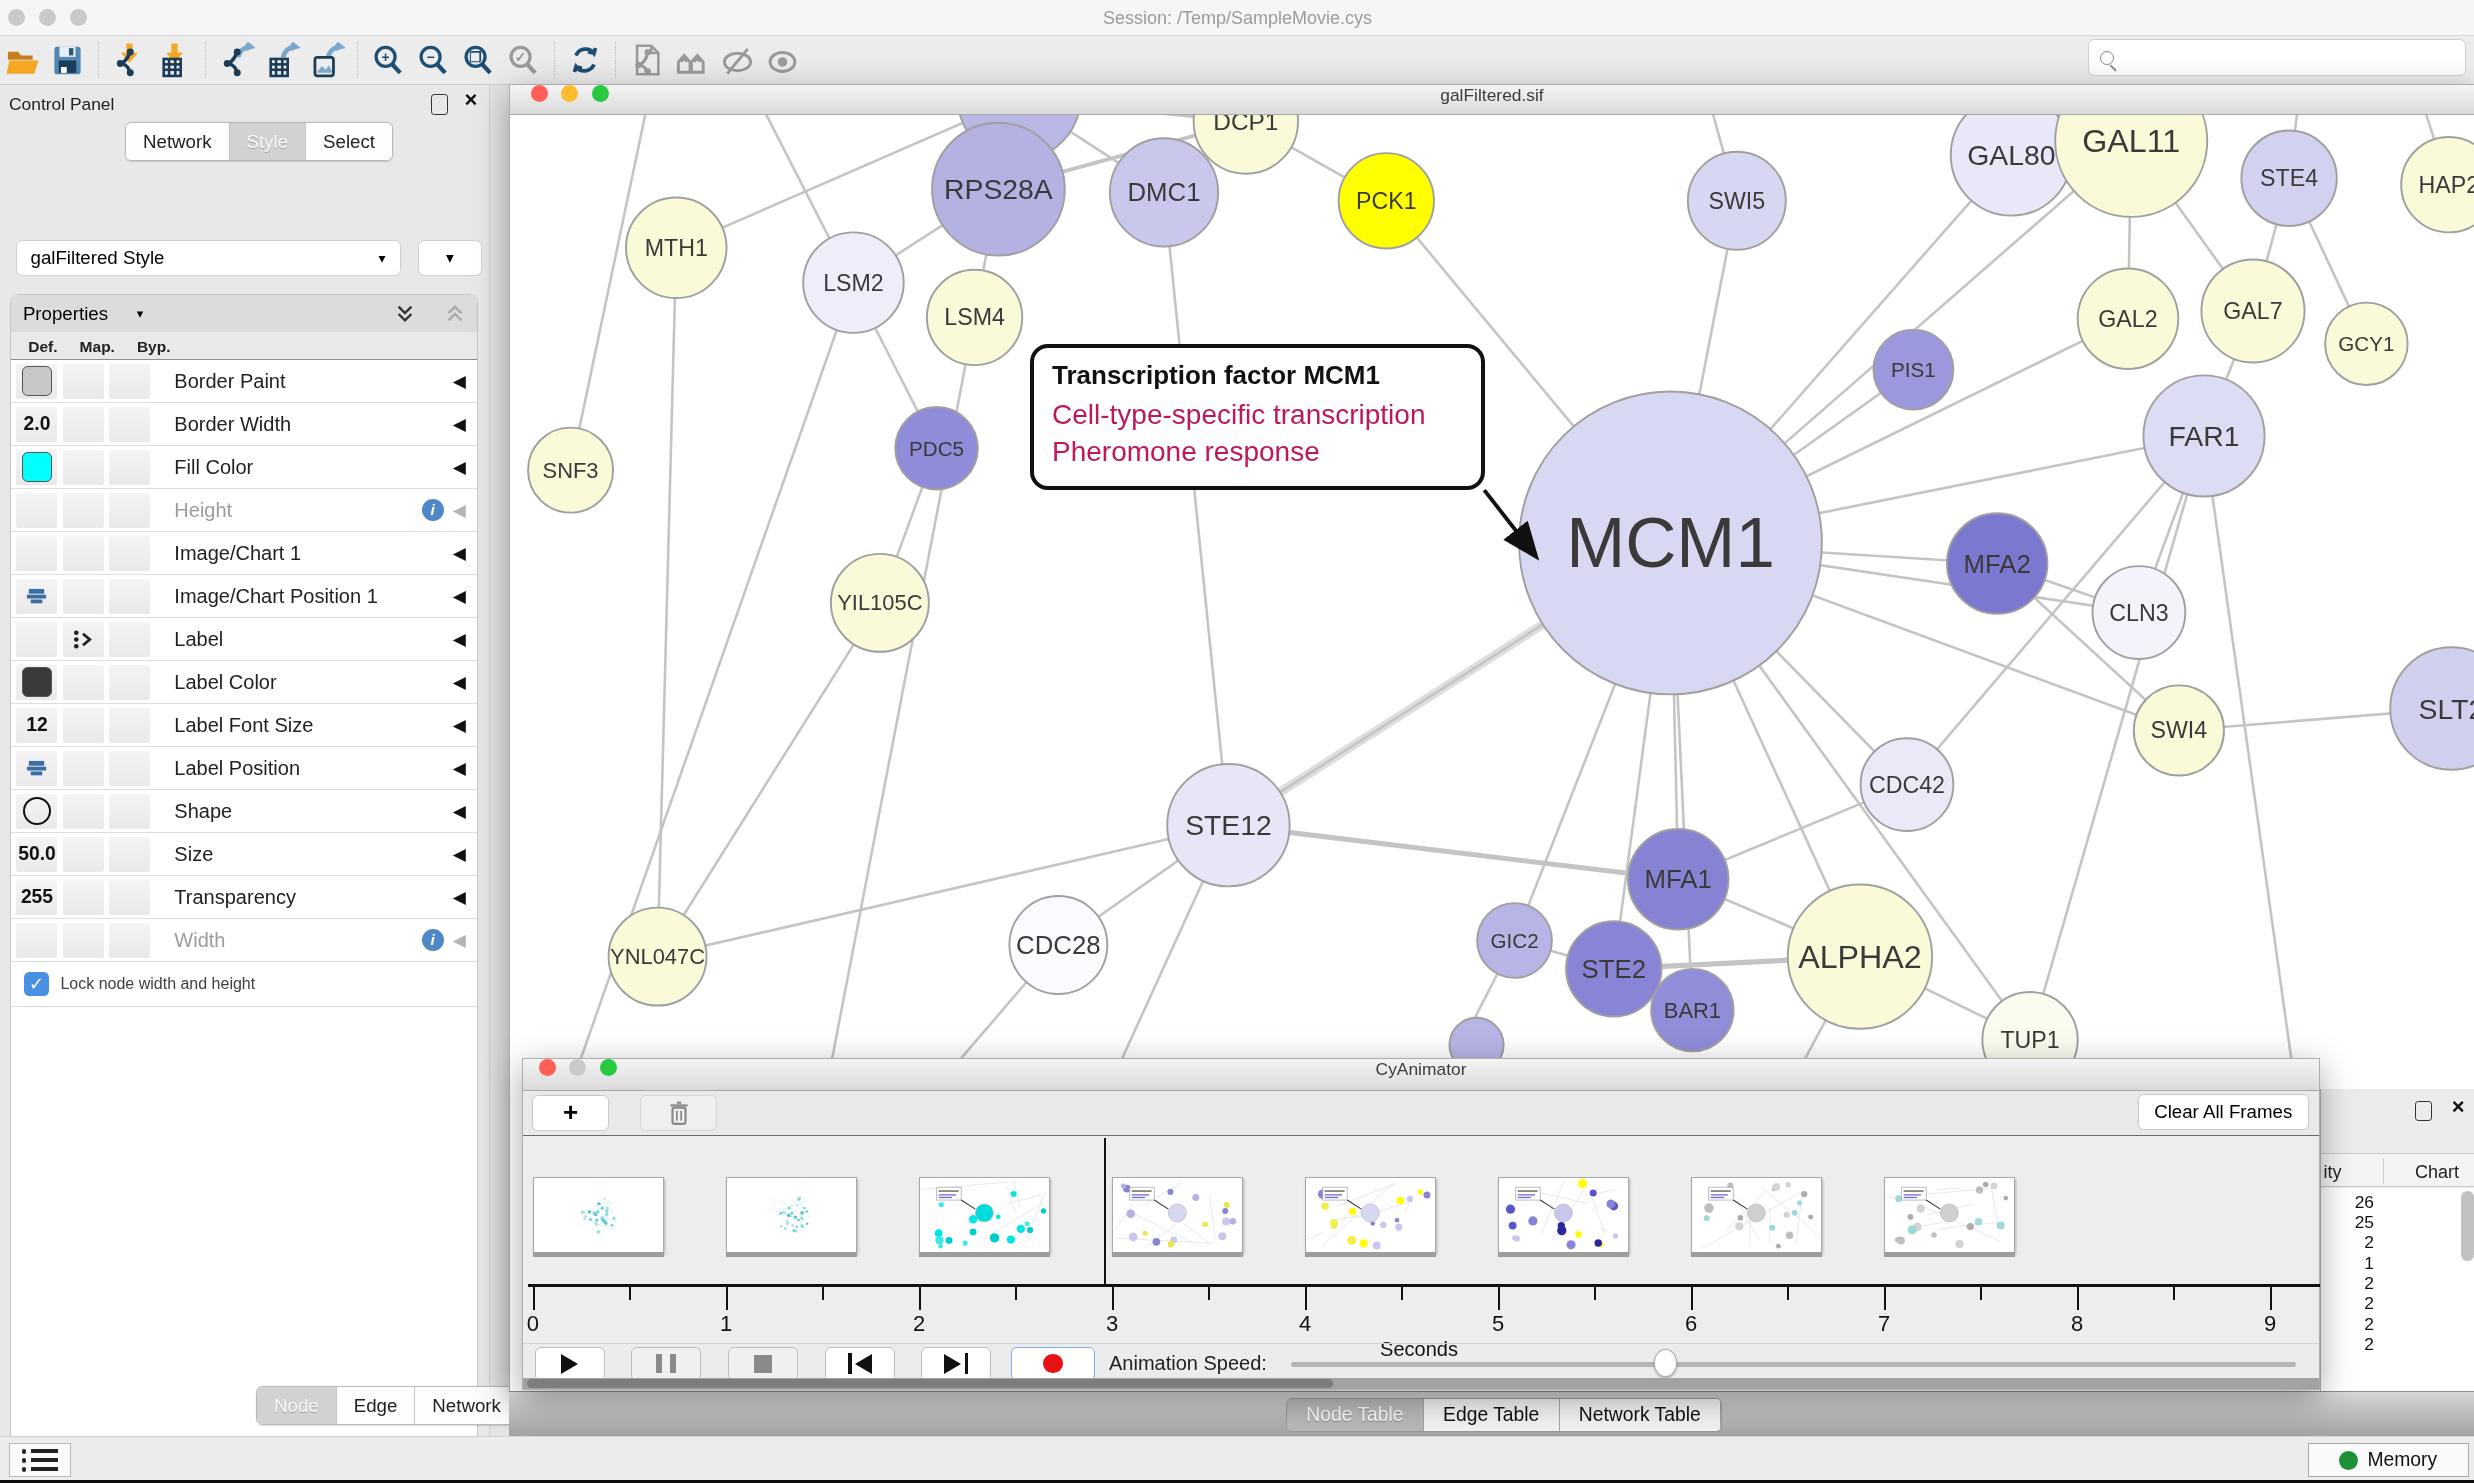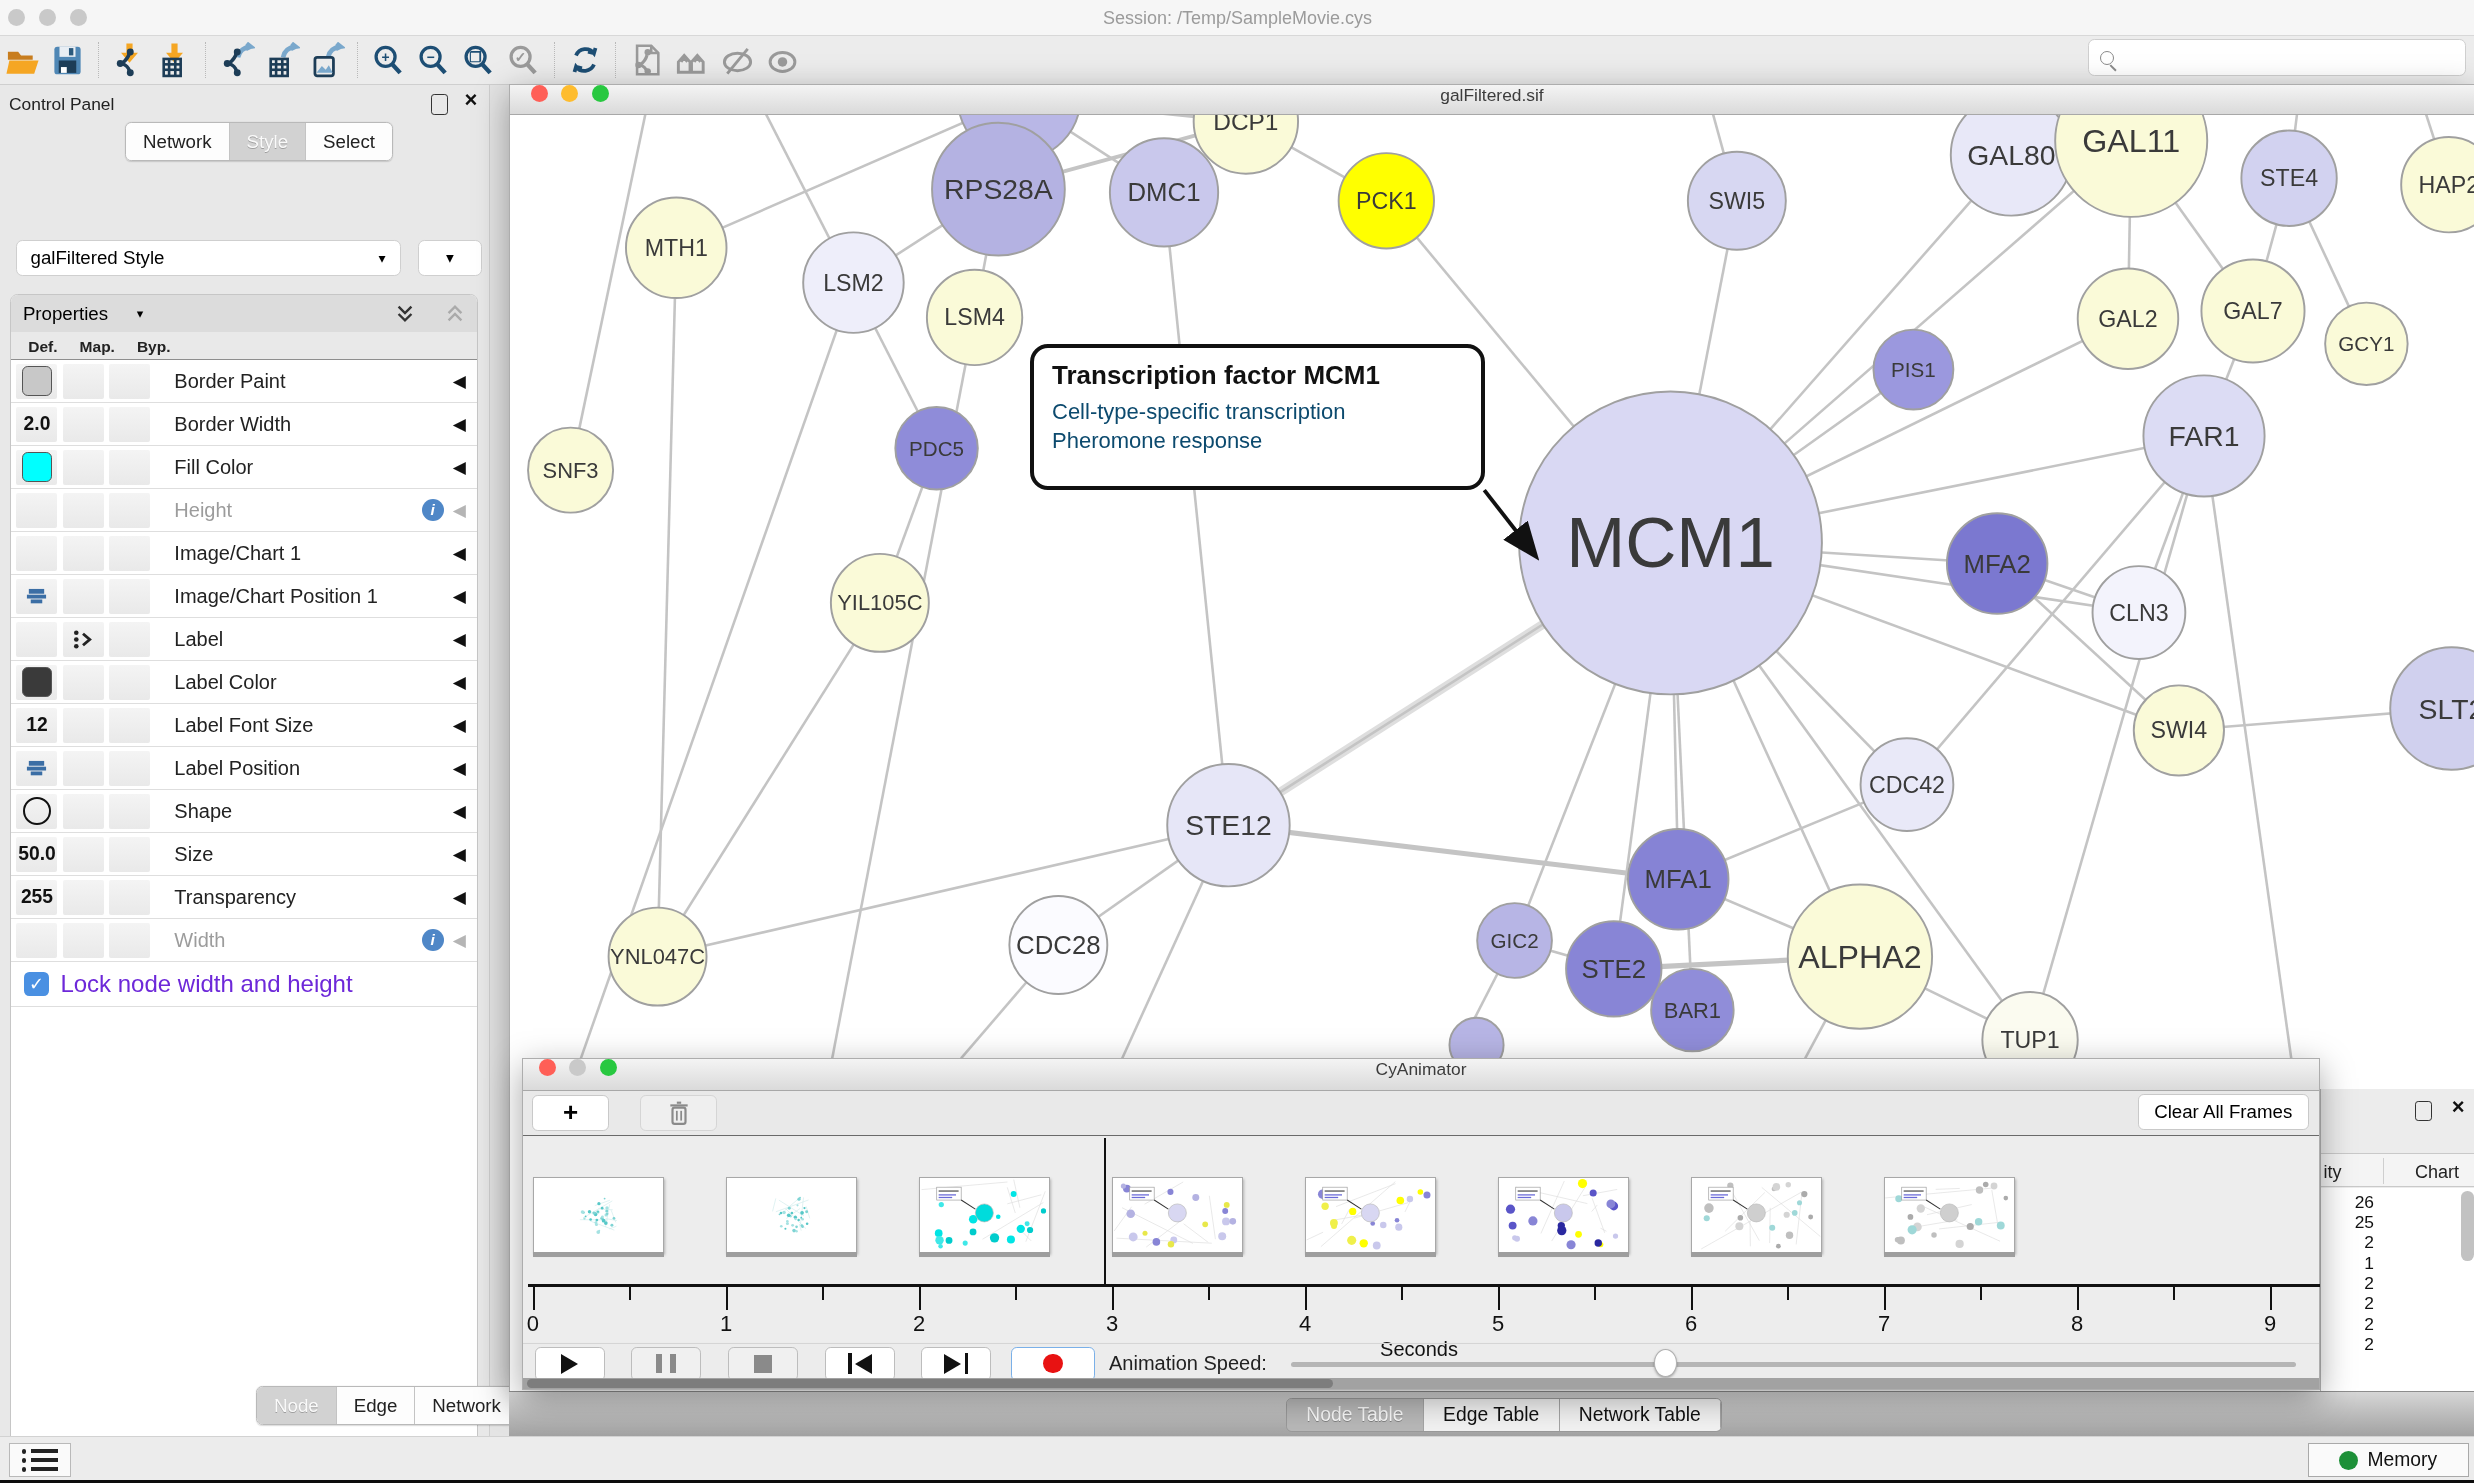--- a/index.html
+++ b/index.html
@@ -49,36 +49,36 @@
   .deftext { font-size:19.3px; font-weight:bold; color:#111; }
   .prop-label { font-size:20px; color:#222; margin-left:24.5px; flex:1; }
   .prop-label.disabled { color:#9c9c9c; }
   .prop-arrow { font-size:17px; color:#111; margin-right:11.6px; }
   .prop-arrow.disabled { color:#b5b5b5; }
   .info-i { width:22px; height:22px; border-radius:50%; background:#4f87c7; color:#fff; font-weight:bold;
     font-size:15.5px; display:flex; align-items:center; justify-content:center; font-style:italic; margin-right:9px; }
   #lock-row { height:45px; display:flex; align-items:center; border-bottom:0.6px solid #dedede; }
   #lock-check { width:24.5px; height:24.5px; background:#4a90e2; border-radius:5.2px; color:#fff; font-size:18px;
     display:flex; align-items:center; justify-content:center; margin:0 11.6px 0 13px; }
-  #lock-label { font-size:24px; color:#6d28d9; }
+  #lock-label { font-size:16px; color:#404040; }
 
   
   .window { background:#fff; border:0.6px solid #adadad; box-shadow:0 9px 32px rgba(0,0,0,.35); }
   .titlebar { background:linear-gradient(#f4f4f4,#dadada); border-bottom:0.6px solid #a8a8a8;
     display:flex; position:relative; }
   .titlebar .title { position:absolute; width:100%; text-align:center; font-size:17.4px; color:#3c3c3c; }
 
   
   #net-window { left:509px; top:84px; width:1966px; height:1307px; }
   #net-titlebar { height:30px; }
   #net-canvas { position:absolute; left:0; top:30px; width:1964px; height:1276px; background:#fff; overflow:hidden; }
   #annotation { position:absolute; left:520px; top:229px; width:455px; height:146px; background:#fff;
     border:4.5px solid #111; border-radius:18px; padding:11.6px 18px; }
   #annotation .a-title { font-size:26px; font-weight:bold; color:#111; margin-bottom:6.4px; }
-  #annotation .a-link { font-size:22px; color:#0c4a6e; line-height:1.32; }
+  #annotation .a-link { font-size:28px; color:#be185d; line-height:1.32; }
   #net-caption { position:absolute; left:361px; top:556px; width:657px; text-align:center; font-size:31px; color:#111; }
   .grip { position:absolute; right:2.6px; bottom:2.6px; width:26px; height:26px;
     background:repeating-linear-gradient(135deg,transparent 0 5.8px,#bbb 5.8px 7.7px); }
 
   
   #cyanim { left:522px; top:1058px; width:1798px; height:332px; background:#ececec; }
   #cy-titlebar { height:32px; }
   #cy-toolbar { position:absolute; left:0; top:32px; width:100%; height:45px; background:#e9e9e9;
     border-bottom:1.9px solid #6a6a6a; }
   .cy-btn { position:absolute; height:36px; border-radius:5.8px; display:flex; align-items:center;

